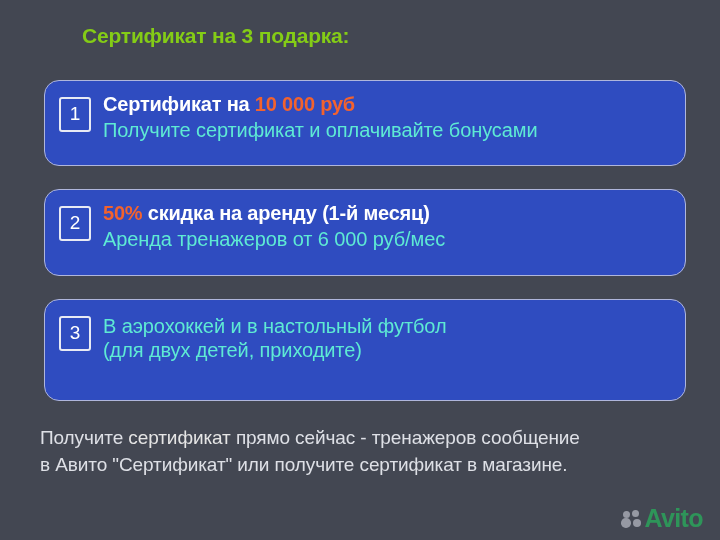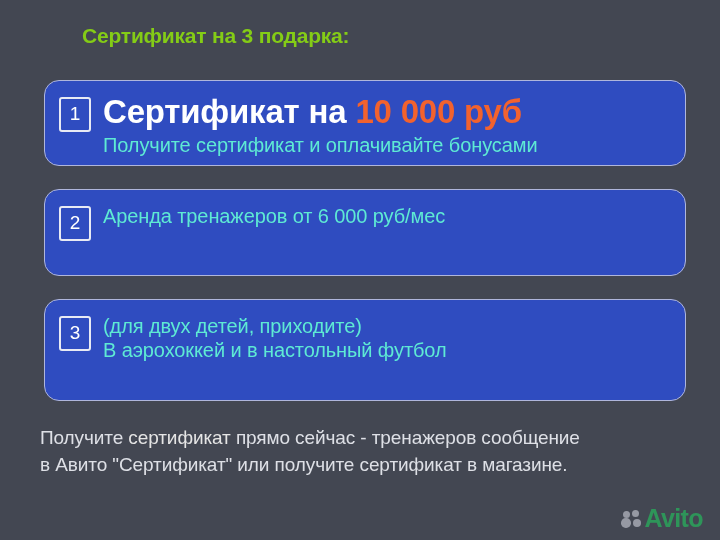--- a/index.html
+++ b/index.html
@@ -69,21 +69,21 @@
     font-weight: normal;
   }
 
   .card-body {
     flex: 1 1 auto;
     min-width: 0;
     padding-top: 1px;
   }
 
   .headline {
-    font-size: 33px;
+    font-size: 20px;
     font-weight: bold;
     color: #FFFFFF;
     line-height: 1.14;
     letter-spacing: -0.2px;
     white-space: nowrap;
   }
   .headline .hl-accent { color: #F2622E; }
 
   .subline {
     font-size: 20px;
@@ -156,29 +156,32 @@
       <div class="headline">
         <span>Сертификат на </span><span class="hl-accent">10 000 руб</span>
       </div>
       <div class="subline">Получите сертификат и оплачивайте бонусами</div>
     </div>
   </div>
 
   <div class="card card-2">
     <div class="badge">2</div>
     <div class="card-body">
+      <div class="headline">
+        <span class="hl-accent">50%</span><span> скидка на аренду (1-й месяц)</span>
+      </div>
       <div class="subline">Аренда тренажеров от 6 000 руб/мес</div>
     </div>
   </div>
 
   <div class="card card-3">
     <div class="badge">3</div>
     <div class="card-body">
+      <div class="subline">В аэрохоккей и в настольный футбол</div>
       <div class="subline">(для двух детей, приходите)</div>
-      <div class="subline">В аэрохоккей и в настольный футбол</div>
     </div>
   </div>
 
   <div class="footer-note">
     <div class="footer-line"><span>Получите </span><span class="fn-accent">сертификат</span><span> прямо сейчас - тренажеров сообщение</span></div>
     <div class="footer-line">в Авито "Сертификат" или получите сертификат в магазине.</div>
   </div>
 
   <div class="watermark">
     <span class="wm-dots">

